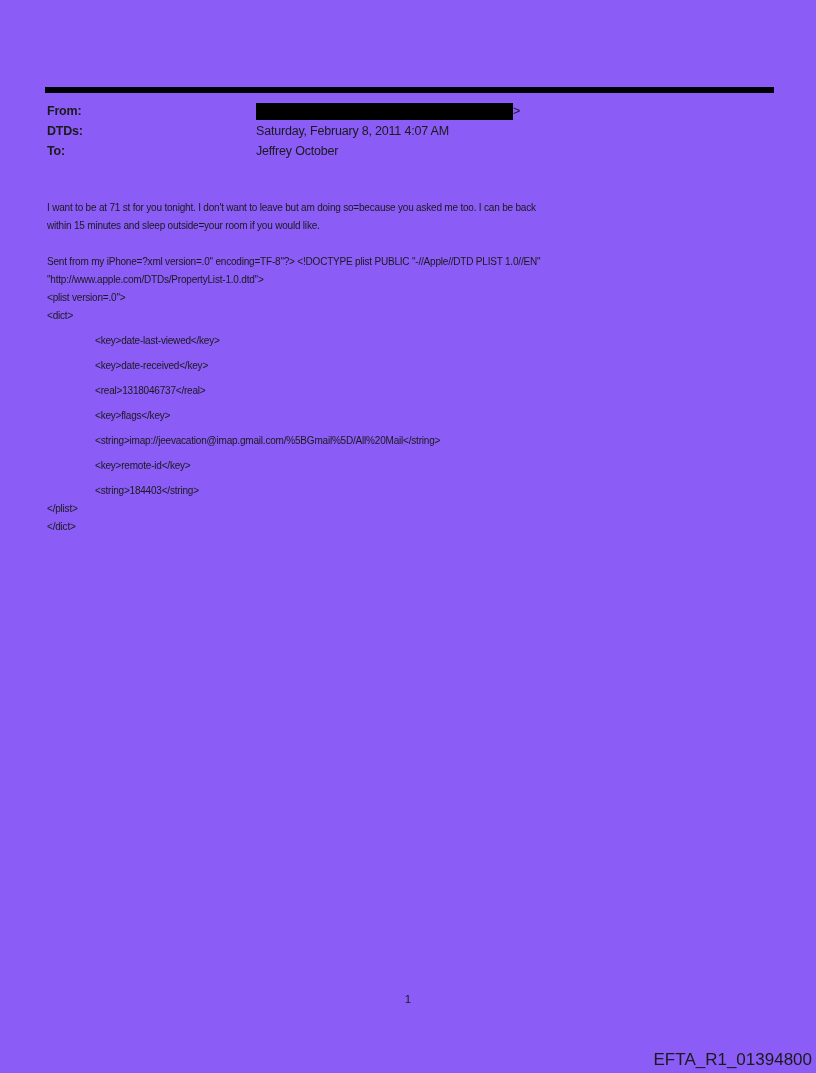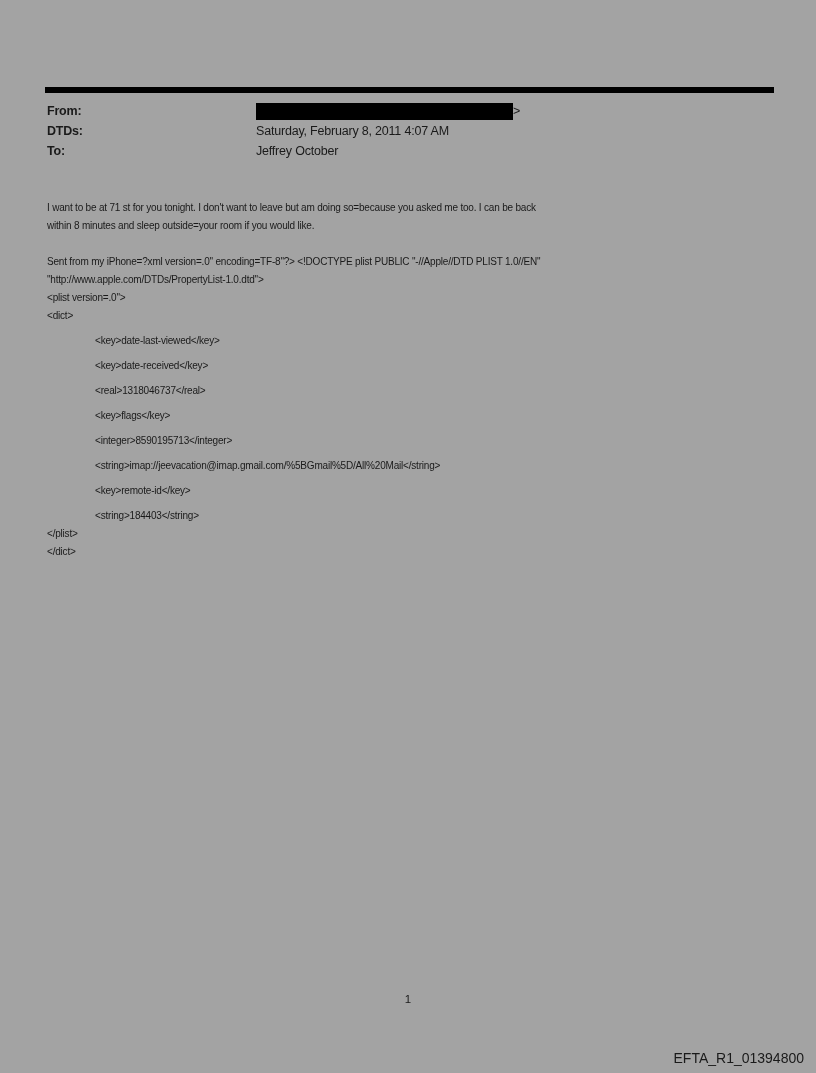--- a/index.html
+++ b/index.html
@@ -1,21 +1,21 @@
 <!DOCTYPE html>
 <html><head>
 <meta charset="utf-8">
 <style>
   * { margin: 0; padding: 0; box-sizing: border-box; }
   html, body { background: #e8e8e8; }
   .page {
     position: relative;
     width: 816px;
     height: 1073px;
-    background: #a3a3a3;
+    background: #8b5cf6;
     font-family: "Liberation Sans", sans-serif;
     color: #1a1a1a;
     overflow: hidden;
     margin: 0 auto;
   }
   .top-bar {
     position: absolute;
     left: 45px;
     top: 87px;
     width: 729px;
@@ -69,22 +69,22 @@
     position: absolute;
     top: 993px;
     left: 0;
     width: 816px;
     text-align: center;
     font-size: 11.5px;
   }
   .bates-number {
     position: absolute;
     top: 1050px;
-    right: 12px;
-    font-size: 14px;
+    right: 4px;
+    font-size: 17px;
   }
 </style>
 </head>
 <body>
 
 <div class="page">
 
   <div class="top-bar"></div>
 
   <div class="email-header">
@@ -97,31 +97,30 @@
       <span class="header-value">Saturday, February 8, 2011 4:07 AM</span>
     </div>
     <div class="header-row">
       <span class="header-label">To:</span>
       <span class="header-value">Jeffrey October</span>
     </div>
   </div>
 
   <div class="email-body">
       <div class="body-line">I want to be at 71 st for you tonight. I don't want to leave but am doing so=because you asked me too. I can be back</div>
-      <div class="body-line">within 8 minutes and sleep outside=your room if you would like.</div>
+      <div class="body-line">within 15 minutes and sleep outside=your room if you would like.</div>
       <div class="body-line">&nbsp;</div>
       <div class="body-line">Sent from my iPhone=?xml version=.0" encoding=TF-8"?&gt; &lt;!DOCTYPE plist PUBLIC "-//Apple//DTD PLIST 1.0//EN"</div>
       <div class="body-line">"http://www.apple.com/DTDs/PropertyList-1.0.dtd"&gt;</div>
       <div class="body-line">&lt;plist version=.0"&gt;</div>
       <div class="body-line">&lt;dict&gt;</div>
       <div class="body-line indented">&lt;key&gt;date-last-viewed&lt;/key&gt;</div>
       <div class="body-line indented">&lt;key&gt;date-received&lt;/key&gt;</div>
       <div class="body-line indented">&lt;real&gt;1318046737&lt;/real&gt;</div>
       <div class="body-line indented">&lt;key&gt;flags&lt;/key&gt;</div>
-      <div class="body-line indented">&lt;integer&gt;8590195713&lt;/integer&gt;</div>
       <div class="body-line indented">&lt;string&gt;imap://jeevacation@imap.gmail.com/%5BGmail%5D/All%20Mail&lt;/string&gt;</div>
       <div class="body-line indented">&lt;key&gt;remote-id&lt;/key&gt;</div>
       <div class="body-line indented">&lt;string&gt;184403&lt;/string&gt;</div>
       <div class="body-line">&lt;/plist&gt;</div>
       <div class="body-line">&lt;/dict&gt;</div>
     </div>
 
   <div class="page-number">1</div>
 
   <div class="bates-number">EFTA_R1_01394800</div>

